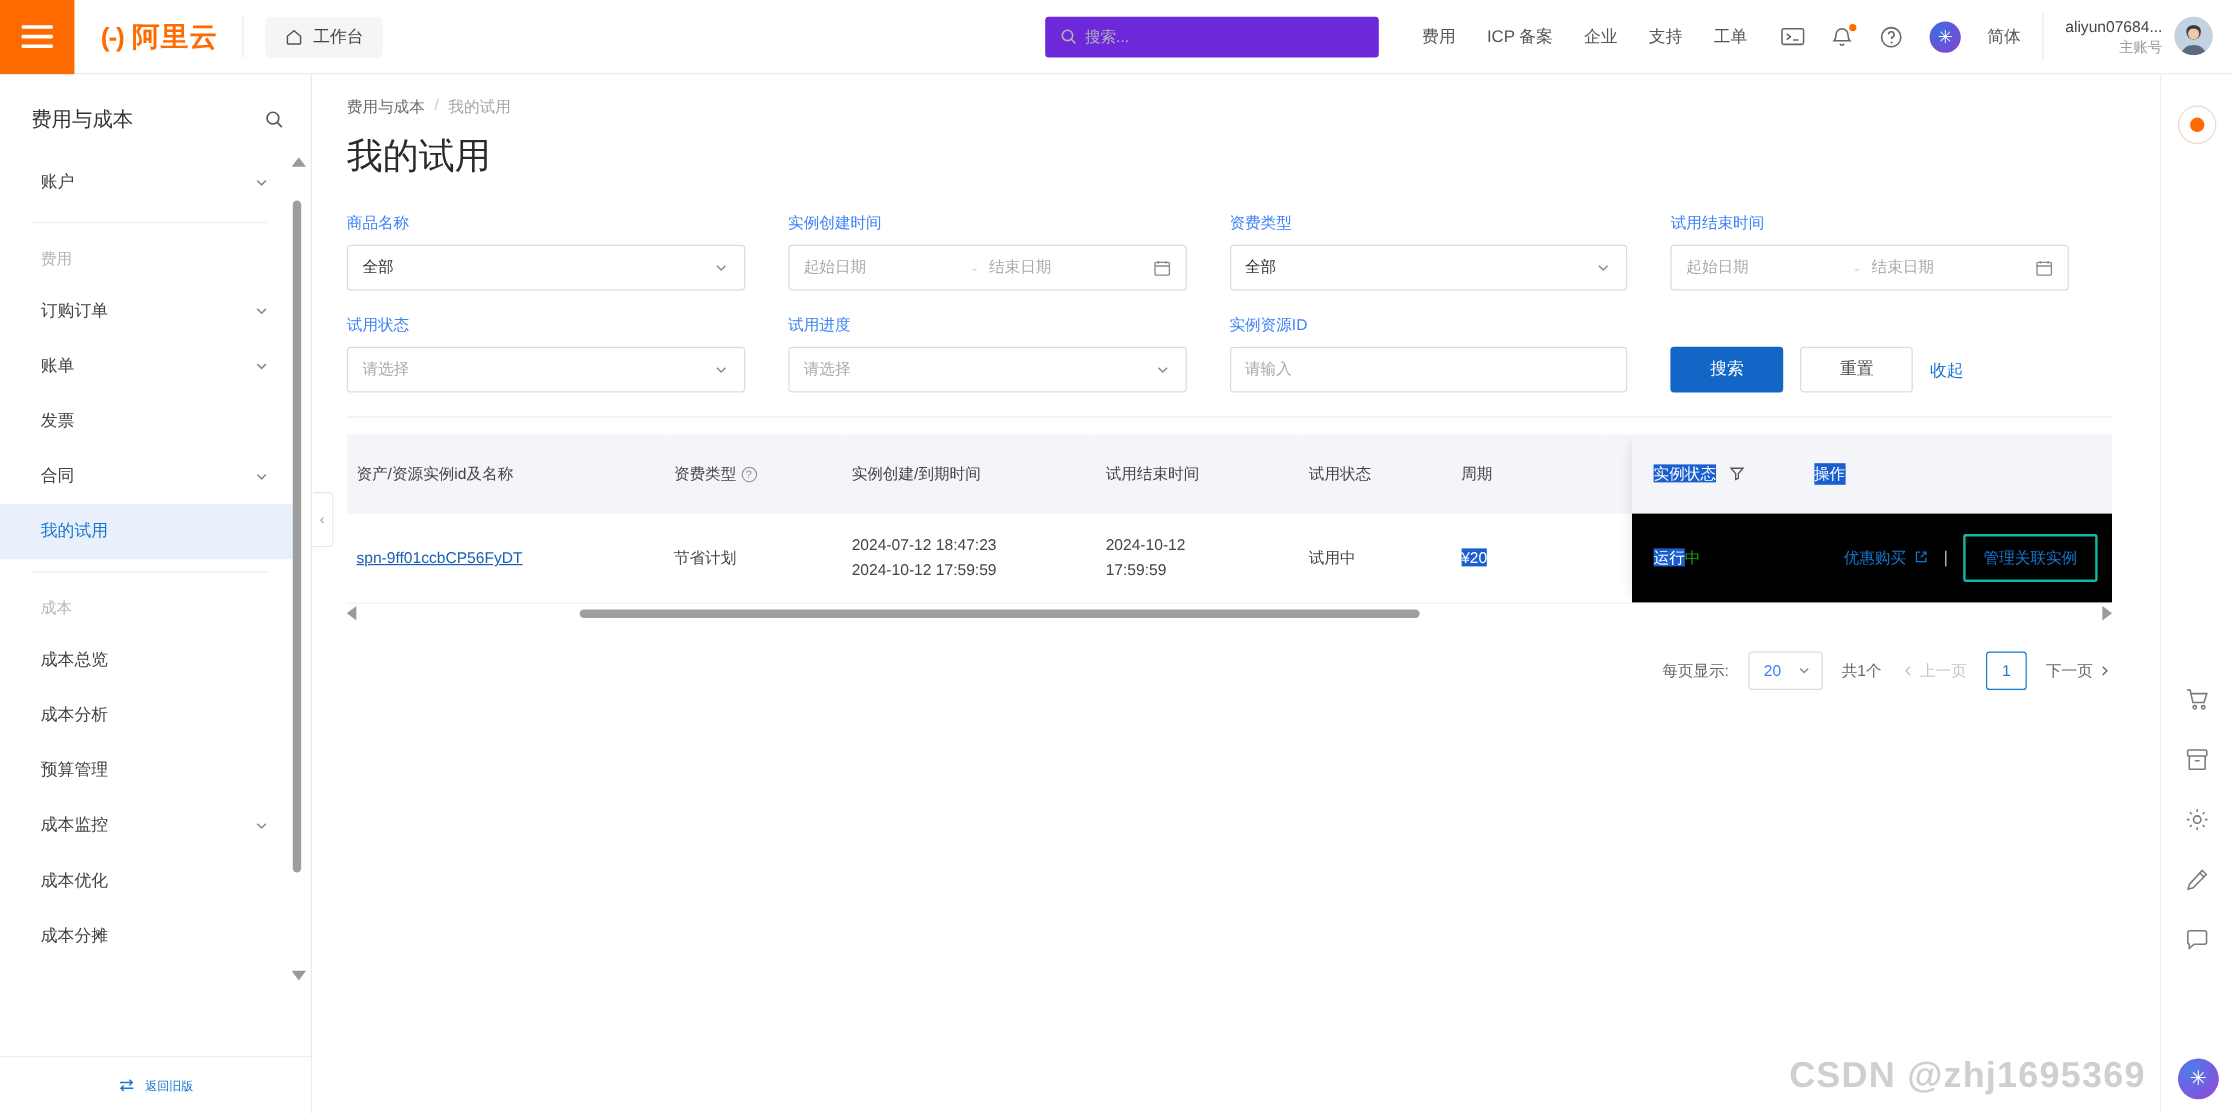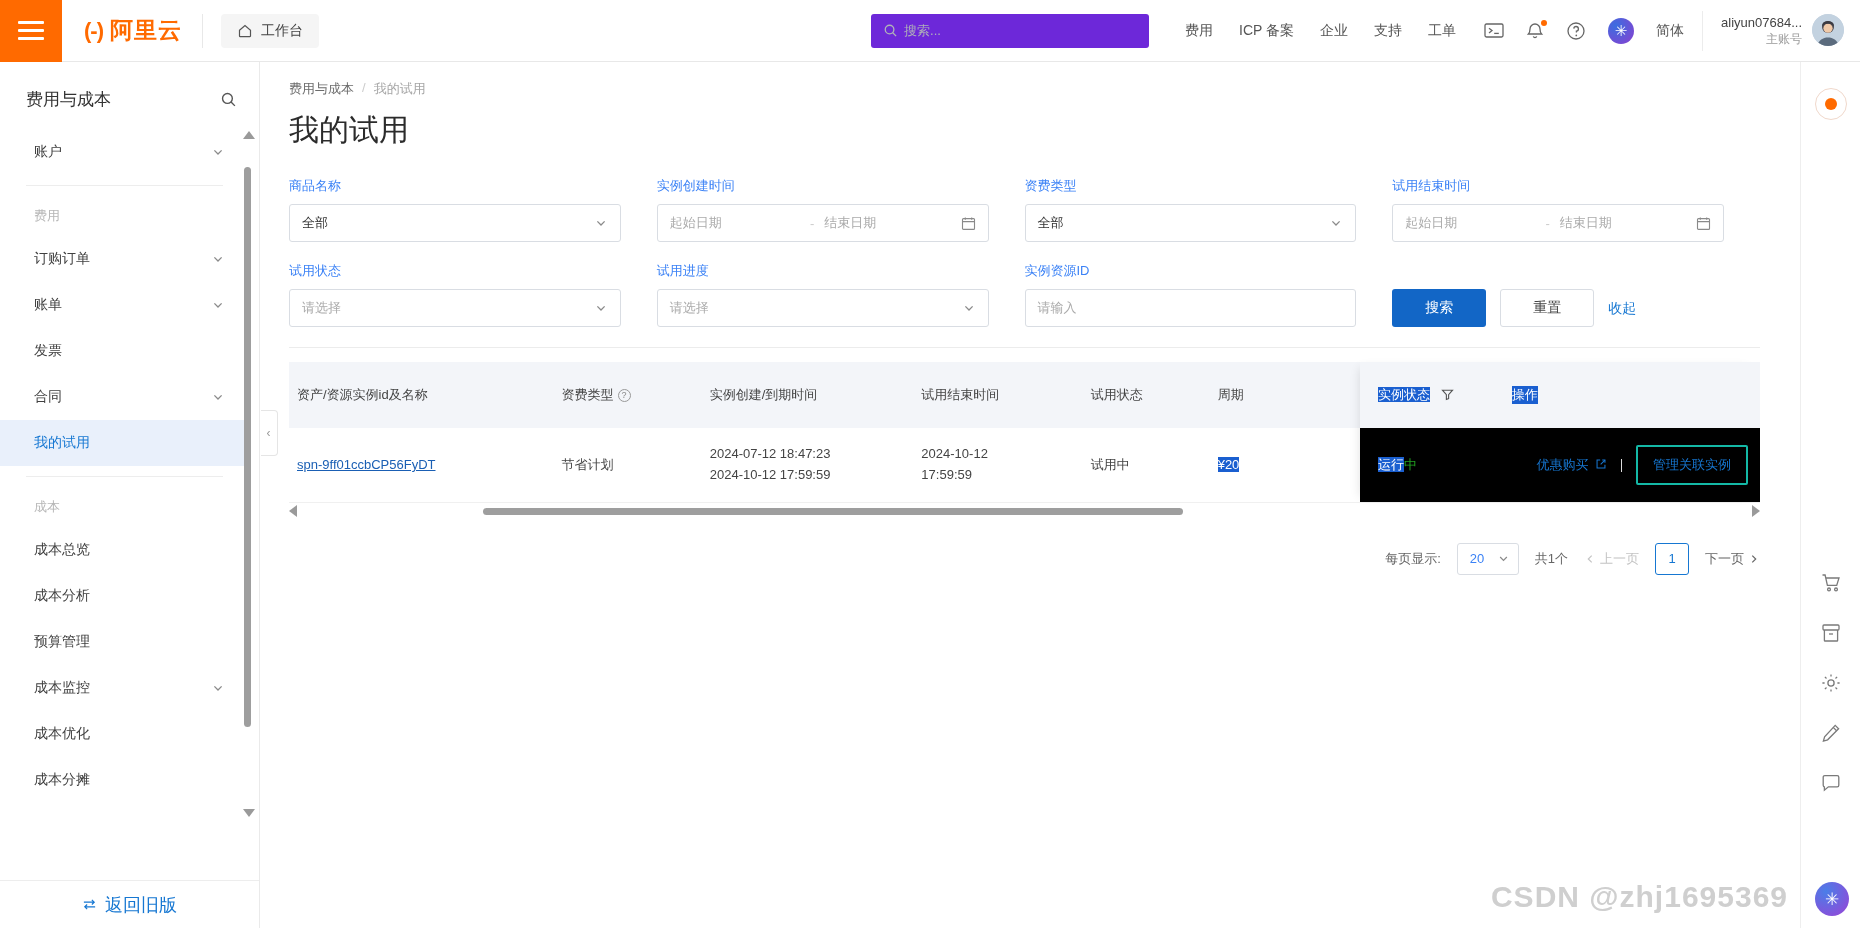--- a/index.html
+++ b/index.html
@@ -63,21 +63,21 @@
   .sb-bar .track { position:absolute; left:0; top:16px; width:7px; height:660px; }
   .sb-bar .thumb { position:absolute; left:0; top:38px; width:7px; height:560px;
                    background:#9e9e9e; border-radius:4px; }
   .arrowup, .arrowdn { position:absolute; left:-1px; width:0; height:0; }
   .arrowup { top:2px; border-left:6px solid transparent; border-right:6px solid transparent;
              border-bottom:8px solid #9a9a9a; }
   .arrowdn { bottom:2px; border-left:6px solid transparent; border-right:6px solid transparent;
              border-top:8px solid #9a9a9a; }
   .sb-foot { position:absolute; left:0; bottom:0; width:259px; height:48px;
              border-top:1px solid #ededed; display:flex; align-items:center; justify-content:center;
-             gap:8px; color:#1677d2; font-size:18px; cursor:pointer; background:#fff;}
+             gap:8px; color:#1677d2; font-size:10px; cursor:pointer; background:#fff;}
 
   
   .main { position:absolute; left:261px; top:62px; width:1539px; height:866px;
           background:#fff; overflow:hidden; }
   .crumb { padding:18px 0 0 28px; font-size:13px; color:#8c8c8c; display:flex; gap:8px; }
   .crumb .c1 { color:#6b6b6b; cursor:pointer; }
   .crumb .sl { color:#ccc; }
   .crumb .c2 { color:#a6a6a6; }
   .ptitle { padding:12px 0 0 28px; font-size:30px; color:#2b2b2b; font-weight:400; }
 

